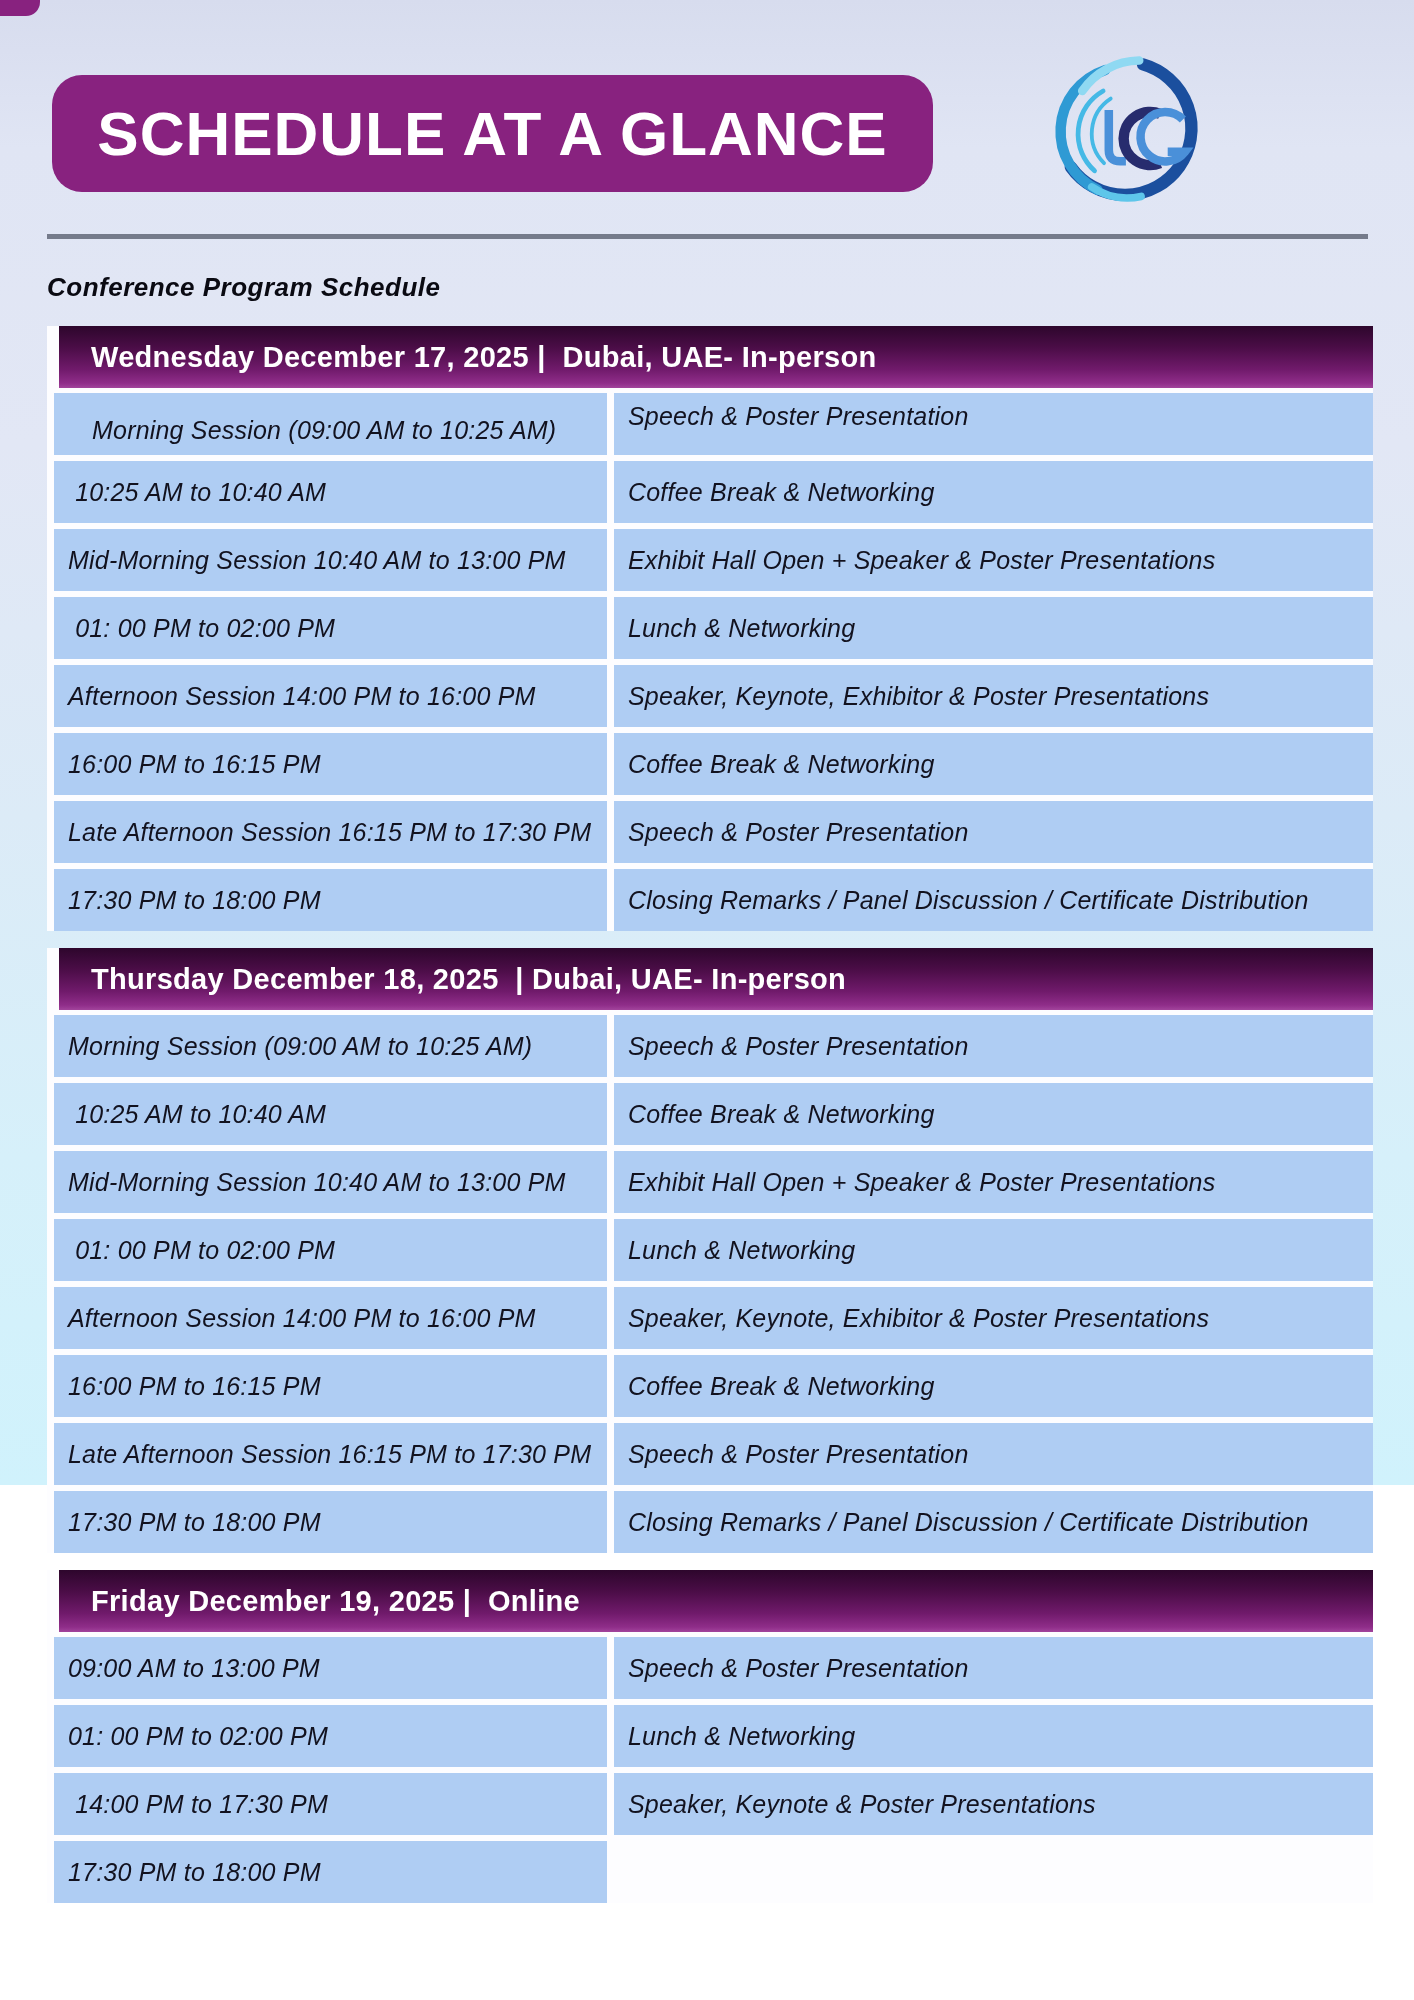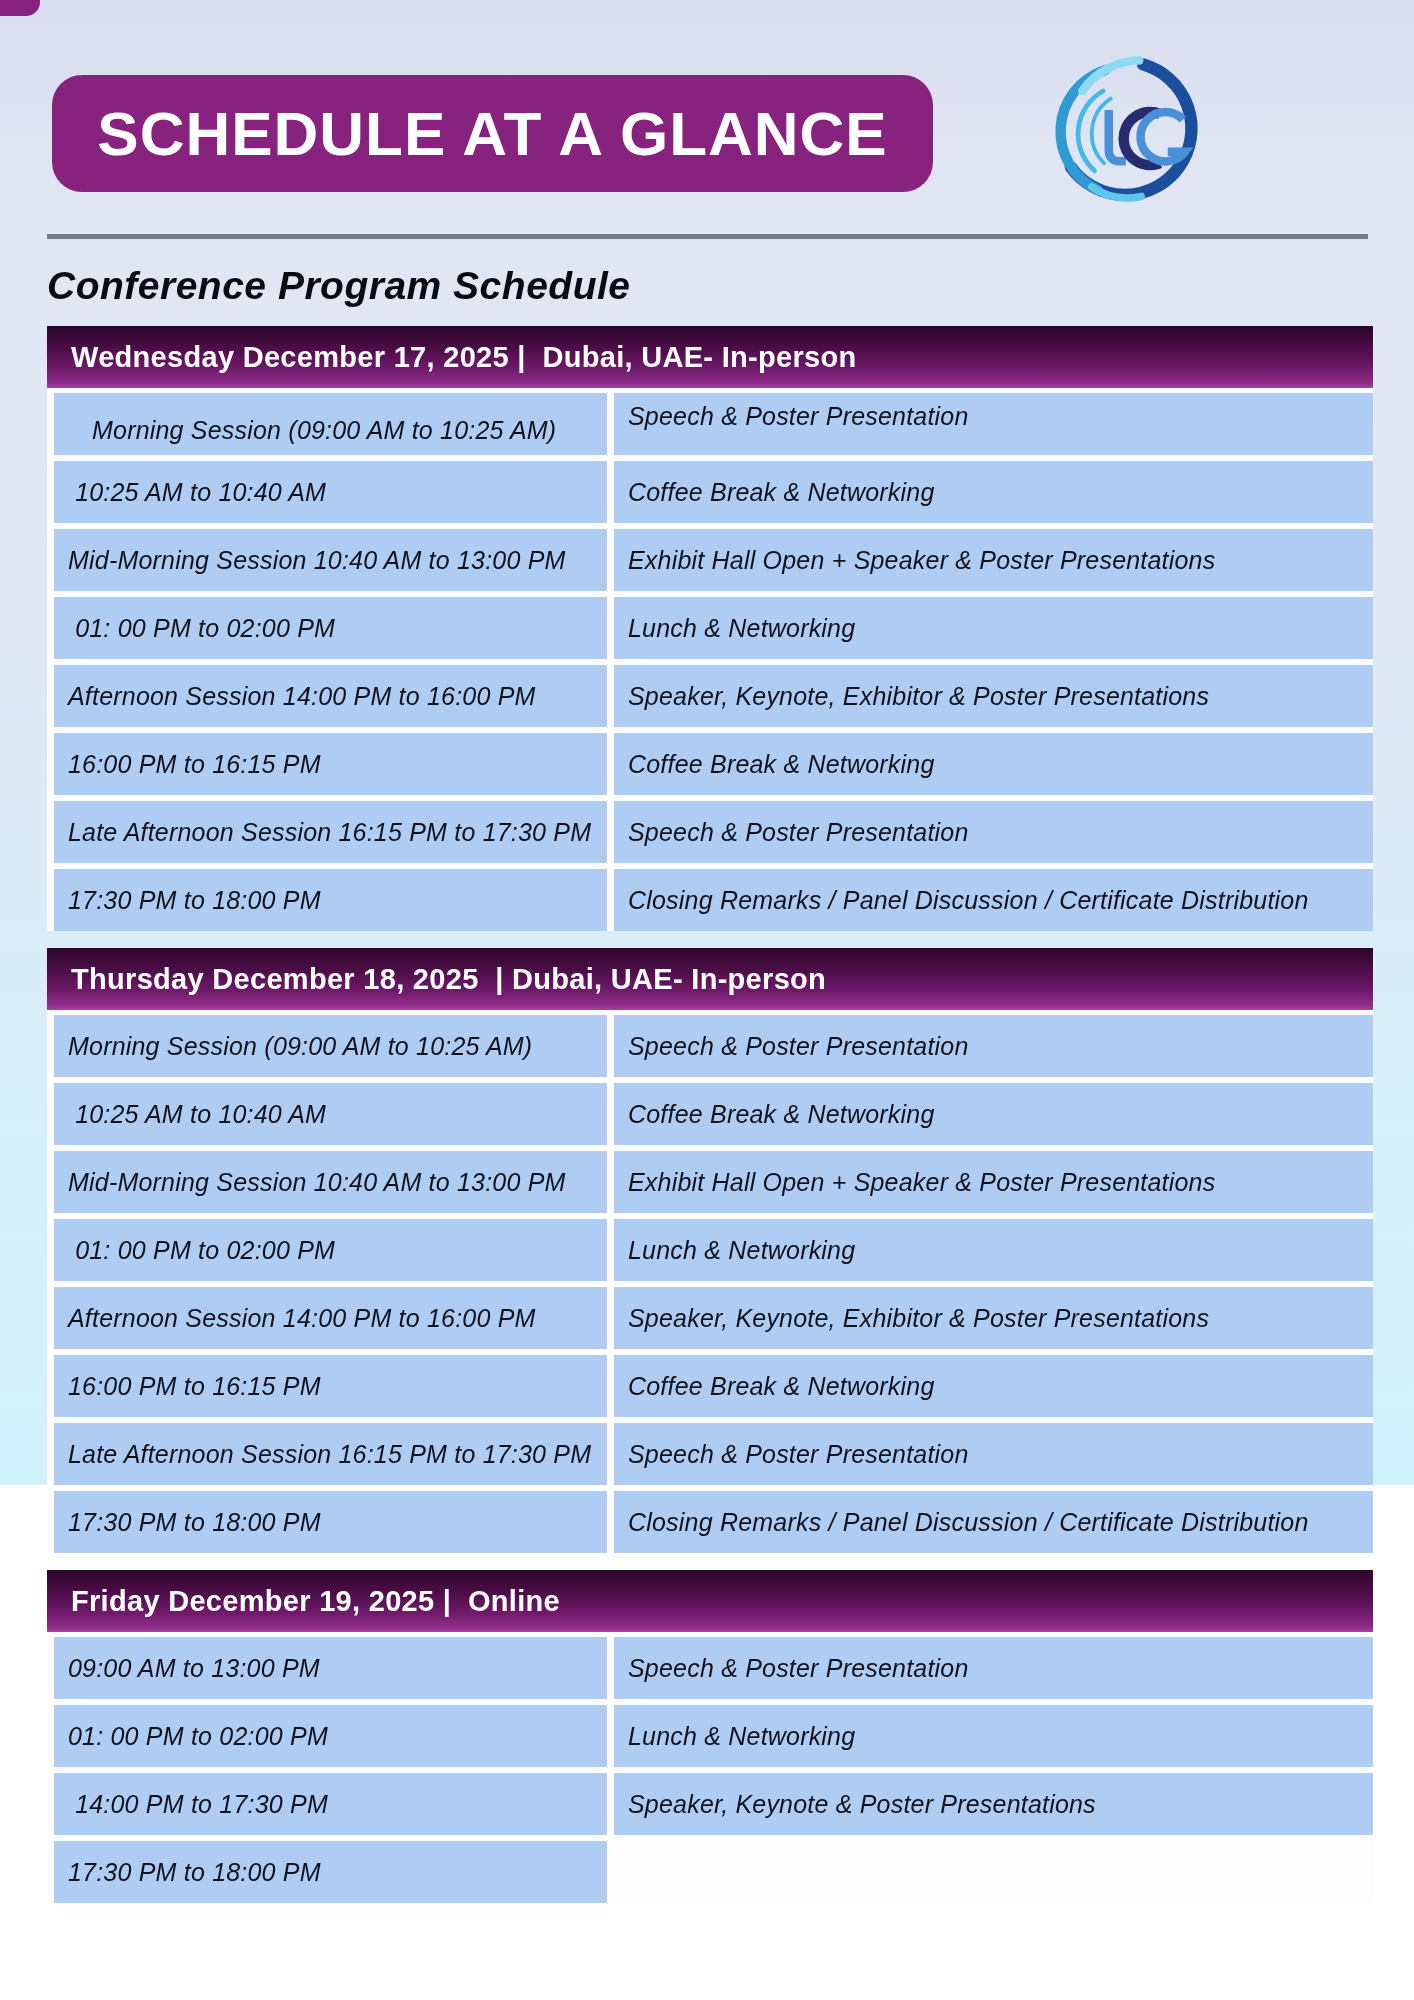--- a/index.html
+++ b/index.html
@@ -25,38 +25,39 @@
   .banner-title {
     color: #ffffff; font-weight: bold; font-size: 62px; letter-spacing: 1px;
     white-space: nowrap;
   }
   .logo { position: absolute; left: 1048px; top: 48px; width: 152px; height: 162px; }
   .divider {
     position: absolute; left: 47px; top: 234px; width: 1321px; height: 5px;
     background: #757b8b;
   }
   .heading {
-    position: absolute; left: 47px; top: 264px;
-    font-size: 39px; font-weight: bold; font-style: italic; color: #0a0a12;
+    position: absolute; left: 47px; top: 272px;
+    font-size: 26px; font-weight: bold; font-style: italic; color: #0a0a12;
     letter-spacing: 0.5px;
   }
   #sections {
     position: absolute; left: 47px; top: 326px; width: 1326px;
     display: flex; flex-direction: column;
   }
   .section {
     background: #fdfdff;
     display: flex; flex-direction: column; gap: 5px;
     margin-top: 17px;
   }
   .section:first-child { margin-top: 0; }
   .sec-header {
-    height: 62px; display: flex; align-items: center; padding-left: 24px;
+    height: 62px; display: flex; align-items: center; padding-left: 32px;
     background: linear-gradient(180deg, #2d062c 0%, #4b0d47 35%, #701a6b 70%,
                 #8f2d89 92%, #a2449c 100%);
+    margin-left: 12px;
   }
   .sec-header span {
     color: #ffffff; font-weight: bold; font-size: 29px; letter-spacing: 0.3px;
     white-space: pre-wrap;
   }
   .rows { display: flex; flex-direction: column; gap: 6px; }
   .row { display: grid; grid-template-columns: 553px 1fr; gap: 7px; padding-left: 7px; }
   .cell {
     background: #afcdf3; min-height: 62px; box-sizing: border-box;
     display: flex; align-items: center;

